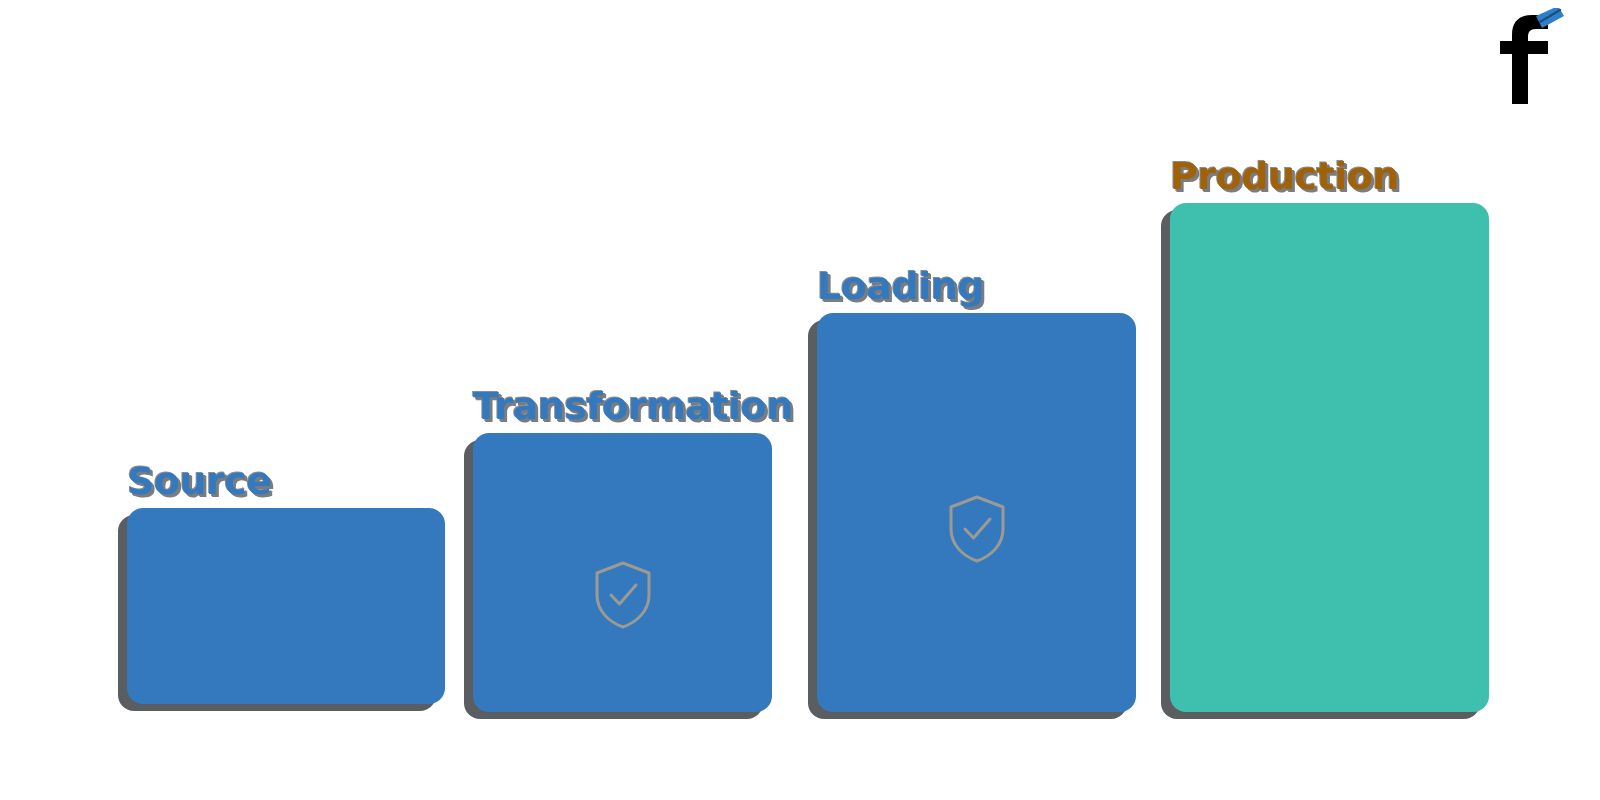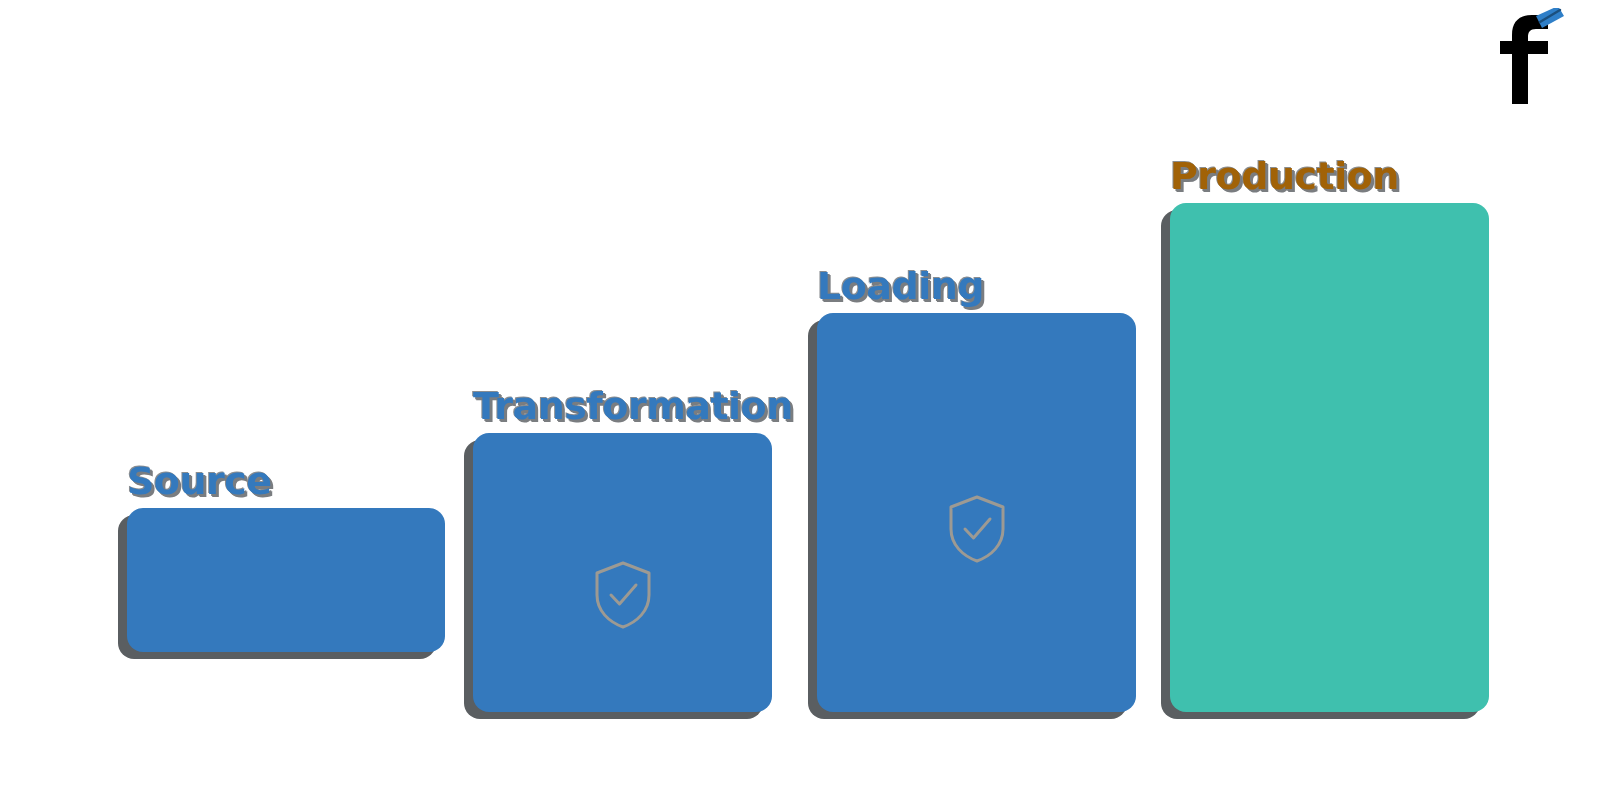--- a/index.html
+++ b/index.html
@@ -83,21 +83,21 @@
     display: block;
     width: 100%;
     height: 100%;
   }
 </style>
 </head>
 <body style="background: rgb(255, 255, 255);">
 
 <div id="stage">
 
-  <div class="stage-group" id="group-source" style="left: 127px; top: 508px; width: 318px; height: 144px;">
+  <div class="stage-group" id="group-source" style="left: 127px; top: 508px; width: 318px; height: 196px;">
     <div class="stage-label" style="color: rgb(52, 121, 189);">Source</div>
     <div class="stage-bar" style="background: rgb(52, 121, 189); box-shadow: rgb(90, 94, 97) -9px 7px 0px 0px;"></div>
   </div>
 
   <div class="stage-group" id="group-transformation" style="left: 473px; top: 433px; width: 299px; height: 279px;">
     <div class="stage-label" style="color: rgb(52, 121, 189);">Transformation</div>
     <div class="stage-bar" style="background: rgb(52, 121, 189); box-shadow: rgb(90, 94, 97) -9px 7px 0px 0px;">
       <span class="stage-badge" style="top: 126px;">
         <svg viewBox="0 0 64 72" fill="none" xmlns="http://www.w3.org/2000/svg">
           <path d="M32 4 L58 14 V36 C58 52 46 63 32 68 C18 63 6 52 6 36 V14 Z" stroke="#9d9a93" stroke-width="3" stroke-linejoin="round" fill="none"></path>

